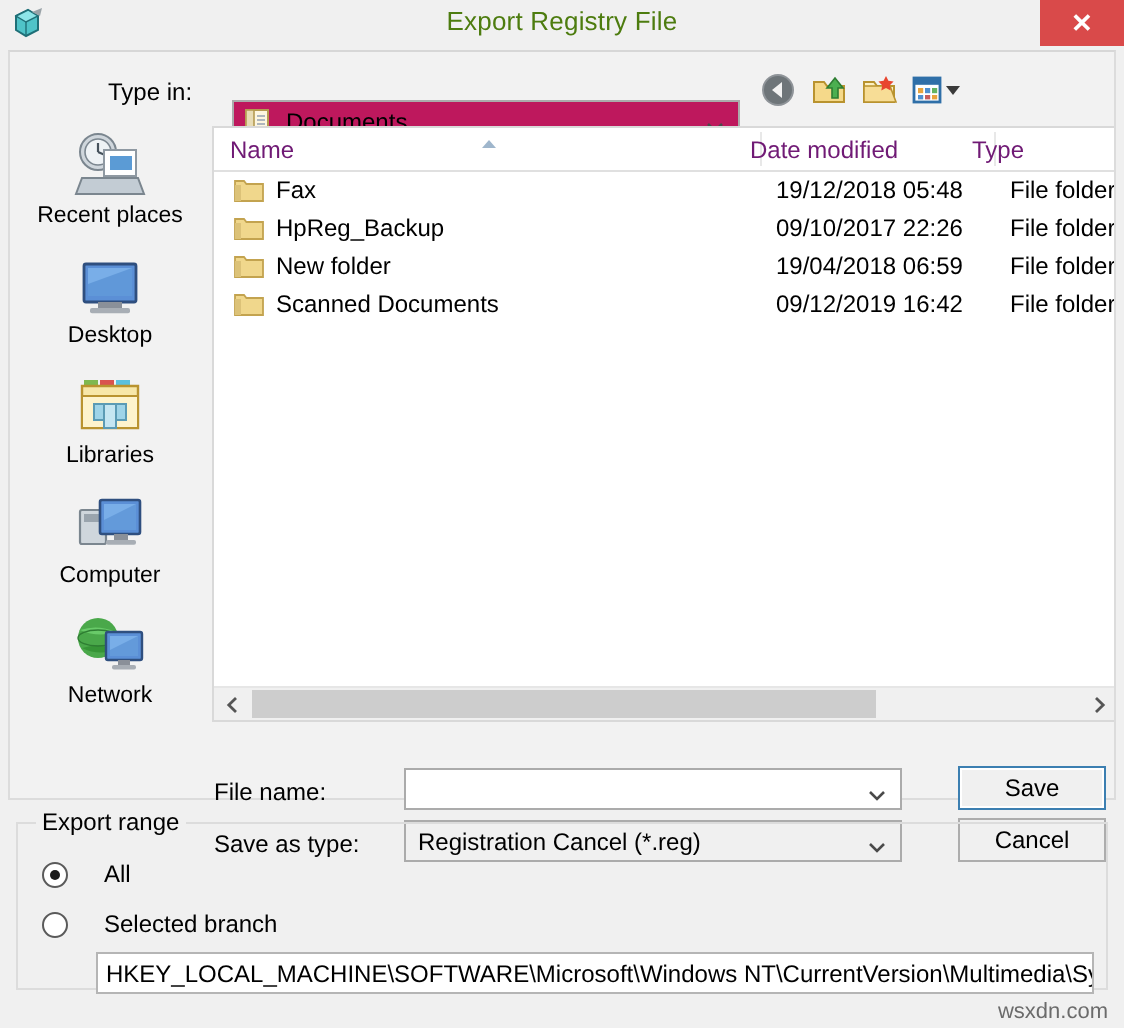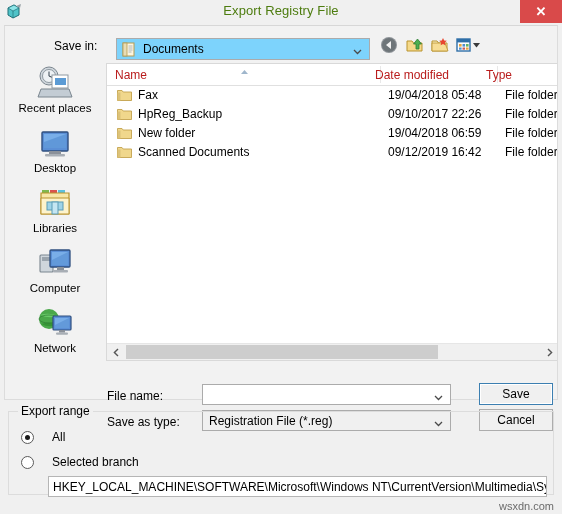--- a/index.html
+++ b/index.html
@@ -88,24 +88,24 @@
   }
   #saveinlabel {
     position: absolute;
     left: 49px;
     top: 5px;
     font-size: 12px;
   }
   #saveincombo {
     position: absolute;
     left: 111px;
-    top: 4px;
+    top: 16px;
     width: 254px;
     height: 22px;
-    background: #7dd3fc;
+    background: #be185d;
     border: 1px solid #ababab;
     box-sizing: border-box;
     display: flex;
     align-items: center;
     cursor: pointer;
   }
   #saveincombo .docicon {
     margin-left: 5px;
     width: 14px;
     height: 15px;
@@ -180,21 +180,21 @@
   #colheader {
     position: relative;
     height: 21px;
     background: #fff;
     border-bottom: 1px solid #e0e0e0;
   }
   .colh {
     position: absolute;
     top: 4px;
     font-size: 12px;
-    color: #b91c1c;
+    color: #701a75;
   }
   #colh-name { left: 8px; }
   #colh-date { left: 268px; }
   #colh-type { left: 379px; }
   .colsep {
     position: absolute;
     top: 2px;
     width: 1px;
     height: 17px;
     background: #e8e8e8;
@@ -438,21 +438,21 @@
     </span>
     <span id="title-text">Export Registry File</span>
     <div id="close-button">
       <span>✕</span>
     </div>
   </div>
 
   <div id="frame">
 
     <div id="saveinrow">
-      <span id="saveinlabel">Save in:</span>
+      <span id="saveinlabel">Type in:</span>
 
       <div id="saveincombo">
         <span class="docicon">
           <svg width="14" height="15" viewBox="0 0 14 15">
             <rect x="1" y="1" width="11" height="13" fill="#fdf6e0" stroke="#b59b52" stroke-width="1"></rect>
             <rect x="1" y="1" width="4" height="13" fill="#e8dcb5" stroke="#b59b52" stroke-width="0.8"></rect>
             <line x1="6.5" y1="4" x2="10.5" y2="4" stroke="#9aa7b5" stroke-width="0.8"></line>
             <line x1="6.5" y1="6" x2="10.5" y2="6" stroke="#9aa7b5" stroke-width="0.8"></line>
             <line x1="6.5" y1="8" x2="10.5" y2="8" stroke="#9aa7b5" stroke-width="0.8"></line>
             <line x1="6.5" y1="10" x2="9.5" y2="10" stroke="#9aa7b5" stroke-width="0.8"></line>
@@ -599,21 +599,21 @@
 
       <div class="filerow">
         <span class="ficon">
           <svg width="15" height="14" viewBox="0 0 15 14">
             <path d="M0.5,2.5 L5,2.5 L6.2,4 L14.5,4 L14.5,12.5 L0.5,12.5 Z" fill="#f2d98e" stroke="#c2a council" stroke-width="0"></path>
             <path d="M0.5,2.5 L5,2.5 L6.2,4 L14.5,4 L14.5,12.5 L0.5,12.5 Z" fill="#f0d78c" stroke="#c3a34f" stroke-width="0.9"></path>
             <path d="M0.5,4.5 L3.5,4.5 L3.5,12.5 L0.5,12.5 Z" fill="#dcc278"></path>
           </svg>
         </span>
         <span class="fname">Fax</span>
-        <span class="fdate">19/04/2018 05:48</span>
+        <span class="fdate">19/12/2018 05:48</span>
         <span class="ftype">File folder</span>
       </div>
 
       <div class="filerow">
         <span class="ficon">
           <svg width="15" height="14" viewBox="0 0 15 14">
             <path d="M0.5,2.5 L5,2.5 L6.2,4 L14.5,4 L14.5,12.5 L0.5,12.5 Z" fill="#f0d78c" stroke="#c3a34f" stroke-width="0.9"></path>
             <path d="M0.5,4.5 L3.5,4.5 L3.5,12.5 L0.5,12.5 Z" fill="#dcc278"></path>
           </svg>
         </span>
@@ -667,21 +667,21 @@
         <span class="cval"></span>
         <span class="arrow">
           <svg width="9" height="9" viewBox="0 0 9 9">
               <path d="M1,3 L4.5,6.5 L8,3" fill="none" stroke="#4a4a4a" stroke-width="1.3"></path>
             </svg>
         </span>
       </div>
 
       <span class="fldlabel" id="lbl-savetype">Save as type:</span>
       <div class="combo" id="cb-savetype">
-        <span class="cval">Registration File (*.reg)</span>
+        <span class="cval">Registration Cancel (*.reg)</span>
         <span class="arrow">
           <svg width="9" height="9" viewBox="0 0 9 9">
               <path d="M1,3 L4.5,6.5 L8,3" fill="none" stroke="#4a4a4a" stroke-width="1.3"></path>
             </svg>
         </span>
       </div>
 
       <div class="dlgbtn" id="btn-save">
         <span>Save</span>
       </div>

